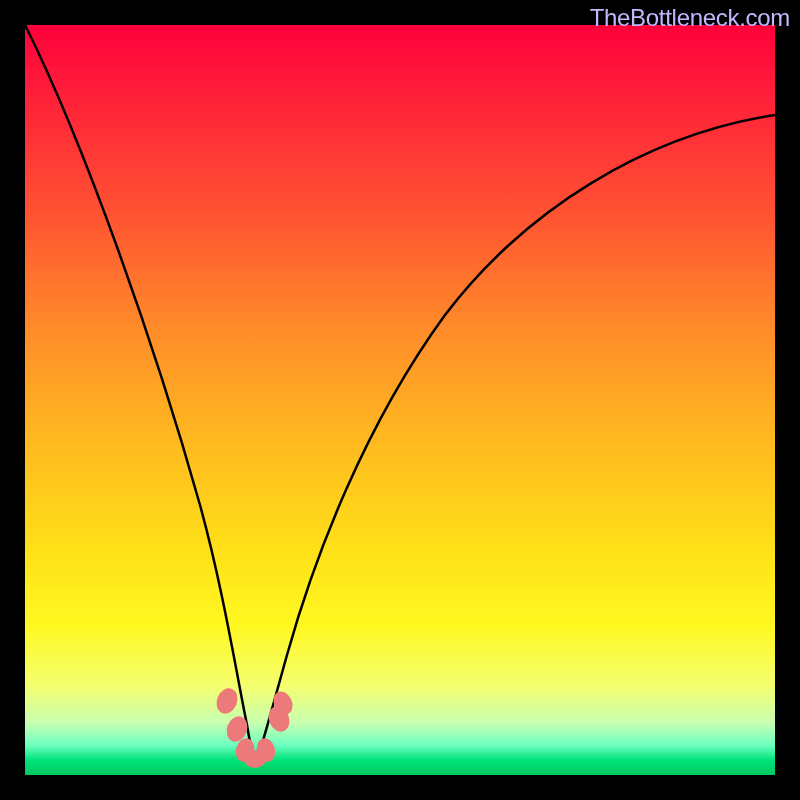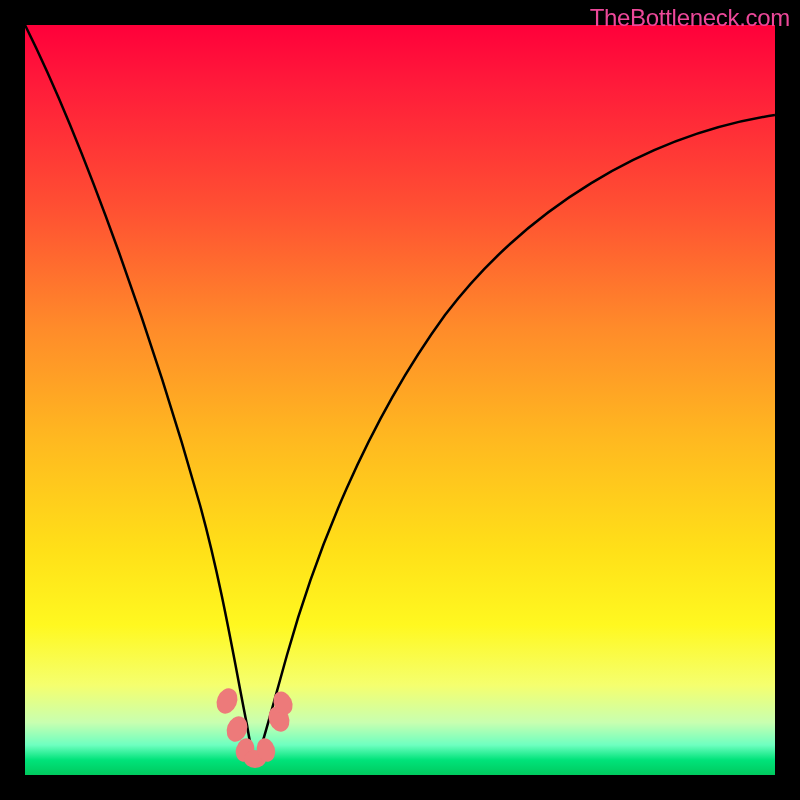--- a/index.html
+++ b/index.html
@@ -30,21 +30,21 @@
       #c8ffb0 93%,
       #6effc0 96%,
       #00e37a 98%,
       #00c95e 100%
     );
   }
   .watermark {
     position: absolute;
     top: 4px;
     right: 10px;
-    color: #ec4899;
+    color: #c4b5fd;
     font-size: 24px;
     font-weight: 500;
     letter-spacing: -0.3px;
     z-index: 3;
   }
   svg.curve {
     position: absolute;
     left: 0;
     top: 0;
     width: 750px;

